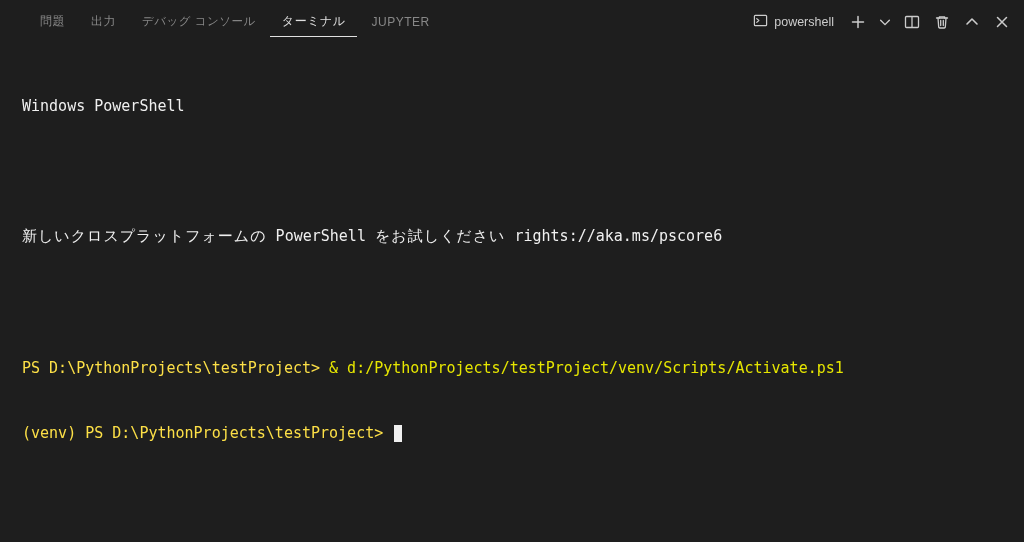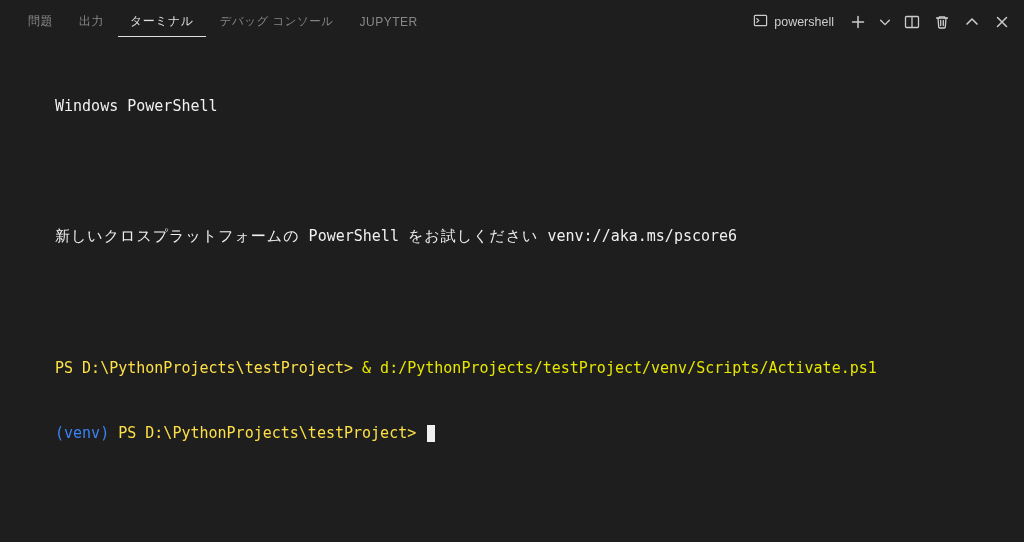--- a/index.html
+++ b/index.html
@@ -12,21 +12,21 @@
       color: #cccccc;
       font-family: "Segoe UI", "Meiryo", sans-serif;
       width: 1024px;
       height: 542px;
       overflow: hidden;
     }
     .panel-header {
       display: flex;
       align-items: center;
       justify-content: space-between;
-      padding: 6px 12px 0 16px;
+      padding: 6px 12px 0 28px;
       height: 38px;
     }
     .tabs {
       display: flex;
       align-items: center;
       gap: 2px;
     }
     .tab {
       padding: 6px 12px;
       font-size: 12px;
@@ -67,44 +67,44 @@
     }
     .icon-btn svg { width: 16px; height: 16px; }
     .terminal-body {
       padding: 14px 22px;
       font-family: "Consolas", "MS Gothic", monospace;
       font-size: 15px;
       line-height: 1.45;
       color: #f0f0f0;
       white-space: pre;
     }
-    .term-line { white-space: pre-wrap; margin-left: 33px; }
+    .term-line { white-space: pre-wrap; }
     .ps-path { color: #fde047; }
     .cmd { color: #e6e600; }
-    .venv { color: #3b82f6; }
+    .venv { color: #fde047; }
     .cursor {
       display: inline-block;
       width: 8px;
       height: 17px;
       background: #f0f0f0;
       vertical-align: text-bottom;
       margin-left: 2px;
     }
     .blank { height: 1.45em; }
     .cjk { font-family: Liberation Mono, monospace; letter-spacing: 1px; }
   </style>
 </head>
 <body>
 
 <div class="panel-header">
   <div class="tabs">
     <div class="tab">問題</div>
     <div class="tab">出力</div>
+    <div class="tab tab-debug">デバッグ コンソール</div>
     <div class="tab active">ターミナル</div>
-    <div class="tab tab-debug">デバッグ コンソール</div>
     <div class="tab">JUPYTER</div>
   </div>
 
   <div class="toolbar">
     <div class="term-badge">
       <span>
         <svg viewBox="0 0 16 16" fill="none" stroke="currentColor" stroke-width="1.3">
           <rect x="1.5" y="2.5" width="13" height="11" rx="1"></rect>
           <path d="M4 6l2.2 2L4 10" stroke-linecap="round" stroke-linejoin="round"></path>
         </svg>
@@ -145,17 +145,17 @@
       <svg viewBox="0 0 16 16" stroke="currentColor" stroke-width="1.5" stroke-linecap="round">
         <path d="M3.5 3.5l9 9M12.5 3.5l-9 9"></path>
       </svg>
     </div>
   </div>
 </div>
 
 <div class="terminal-body">
   <div class="term-line">Windows PowerShell</div>
   <div class="blank"></div>
-  <div class="term-line"><span class="cjk">新しいクロスプラットフォームの</span><span> PowerShell </span><span class="cjk">をお試しください</span><span> venv://aka.ms/pscore6</span></div>
+  <div class="term-line"><span class="cjk">新しいクロスプラットフォームの</span><span> PowerShell </span><span class="cjk">をお試しください</span><span> rights://aka.ms/pscore6</span></div>
   <div class="blank"></div>
   <div class="term-line"><span class="ps-path">PS D:\PythonProjects\testProject&gt; </span><span class="cmd">&amp; </span><span class="cmd">d:/PythonProjects/testProject/venv/Scripts/Activate.ps1</span></div>
   <div class="term-line"><span class="venv">(venv)</span><span class="ps-path"> PS D:\PythonProjects\testProject&gt; </span><span class="cursor"></span></div>
 </div>
 
 </body></html>

